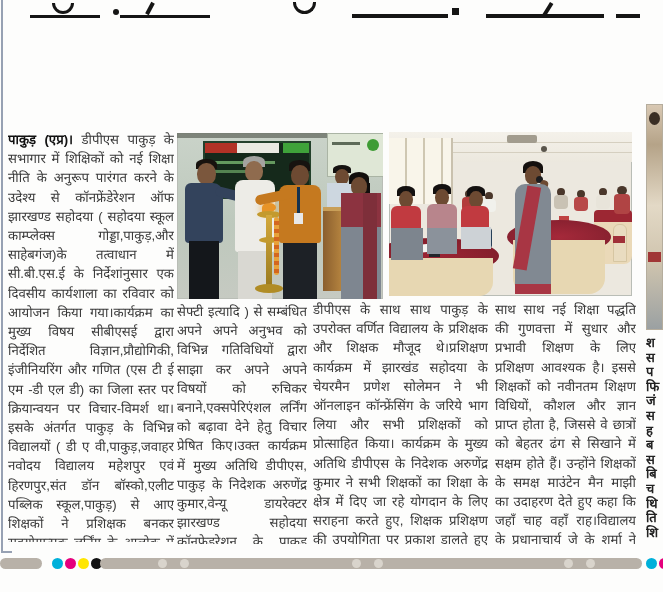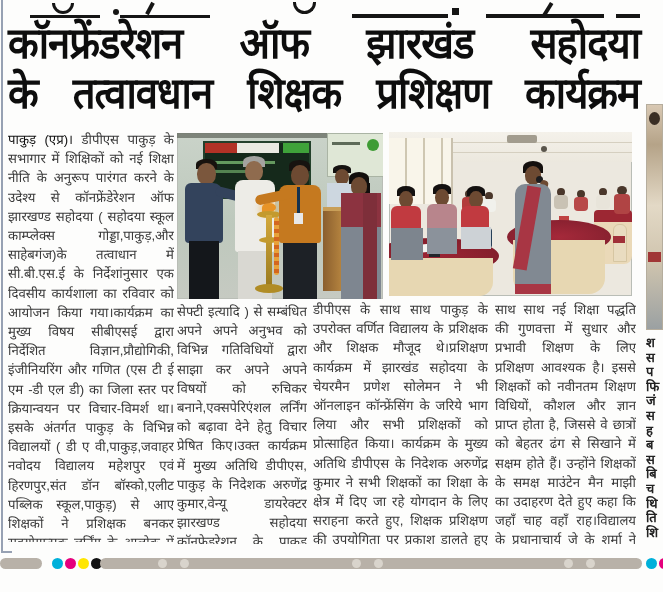--- a/index.html
+++ b/index.html
@@ -18,21 +18,21 @@
   
   .headline{left:8px;top:16px;width:632px;height:104px;
             font-weight:bold;color:#0d0d0d;font-size:40px;line-height:50px;
             text-align:justify;letter-spacing:-1px;}
   .headline .hl{display:block;text-align:justify;text-align-last:justify;white-space:nowrap;
                 transform:scaleY(1.08);transform-origin:top left;}
 
   
   .col{font-size:13.2px;line-height:19.2px;text-align:justify;color:#3a3a3a;overflow:hidden;
        word-spacing:1px;}
-  .dateline{font-weight:normal;color:#111;}
+  .dateline{font-weight:bold;color:#111;}
 
   
   .photo{overflow:hidden;box-shadow:0 0 0 1px #b9bdb6 inset;}
   .p1{left:177px;top:133px;width:206px;height:166px;
       background:linear-gradient(180deg,#cad3c9 0%,#bdc8bc 55%,#c6cac2 100%);}
   .p2{left:389px;top:132px;width:243px;height:164px;background:#ece8df;}
 
   
   .edge-photo{left:646px;top:104px;width:17px;height:226px;
       background:linear-gradient(180deg,#d9c9b4 0%,#b5a388 18%,#e3d9c6 45%,#cfc4ae 70%,#9aa0a2 100%);
@@ -60,24 +60,20 @@
   <div class="abs frag" style="left:113px;top:9px;width:6px;height:6px;border-radius:50%;"></div>
   <div class="abs frag" style="left:148px;top:2px;width:4px;height:13px;transform:rotate(28deg);"></div>
   <div class="abs frag" style="left:120px;top:15px;width:90px;height:3px;"></div>
   <div class="abs frag-arc" style="left:293px;top:2px;width:17px;height:9px;"></div>
   <div class="abs frag" style="left:352px;top:14px;width:96px;height:4px;"></div>
   <div class="abs frag" style="left:452px;top:8px;width:7px;height:7px;"></div>
   <div class="abs frag" style="left:486px;top:14px;width:118px;height:4px;"></div>
   <div class="abs frag" style="left:546px;top:2px;width:4px;height:14px;transform:rotate(32deg);"></div>
   <div class="abs frag" style="left:616px;top:14px;width:24px;height:4px;"></div>
 
-  <div class="abs headline">
-    <span class="hl">कॉनफ्रेंडरेशन ऑफ झारखंड सहोदया</span>
-    <span class="hl">के तत्वावधान शिक्षक प्रशिक्षण कार्यक्रम</span>
-  </div>
 
   <div class="abs col" style="left:8px;top:130px;width:166px;height:412px;">
     <span class="dateline">पाकुड़ (एप्र)।</span>
     <span>डीपीएस पाकुड़ के सभागार में शिक्षिकों को नई शिक्षा नीति के अनुरूप पारंगत करने के उदेश्य से कॉनफ्रेंडेरेशन ऑफ झारखण्ड सहोदया ( सहोदया स्कूल काम्प्लेक्स गोड्डा,पाकुड़,और साहेबगंज)के तत्वाधान में सी.बी.एस.ई के निर्देशांनुसार एक दिवसीय कार्यशाला का रविवार को आयोजन किया गया।कार्यक्रम का मुख्य विषय सीबीएसई द्वारा निर्देशित विज्ञान,प्रौद्योगिकी, इंजीनियरिंग और गणित (एस टी ई एम -डी एल डी) का जिला स्तर पर क्रियान्वयन पर विचार-विमर्श था।इसके अंतर्गत पाकुड़ के विभिन्न विद्यालयों ( डी ए वी,पाकुड़,जवाहर नवोदय विद्यालय महेशपुर एवं हिरणपुर,संत डॉन बॉस्को,एलीट पब्लिक स्कूल,पाकुड़) से आए शिक्षकों ने प्रशिक्षक बनकर सहयोगात्मक लर्निंग के आलोक में विभिन्न विषयों ( गणित, कंप्यूटर, हिंदी इम्लिश,गणित,विज्ञान,साइबर</span>
   </div>
 
   <div class="abs photo p1">
     <div class="abs" style="left:0;top:0;width:206px;height:5px;background:#6a7066;opacity:.8;"></div>
 
     <div class="abs" style="left:26px;top:8px;width:104px;height:54px;background:#15291b;border:2px solid #23402b;">

